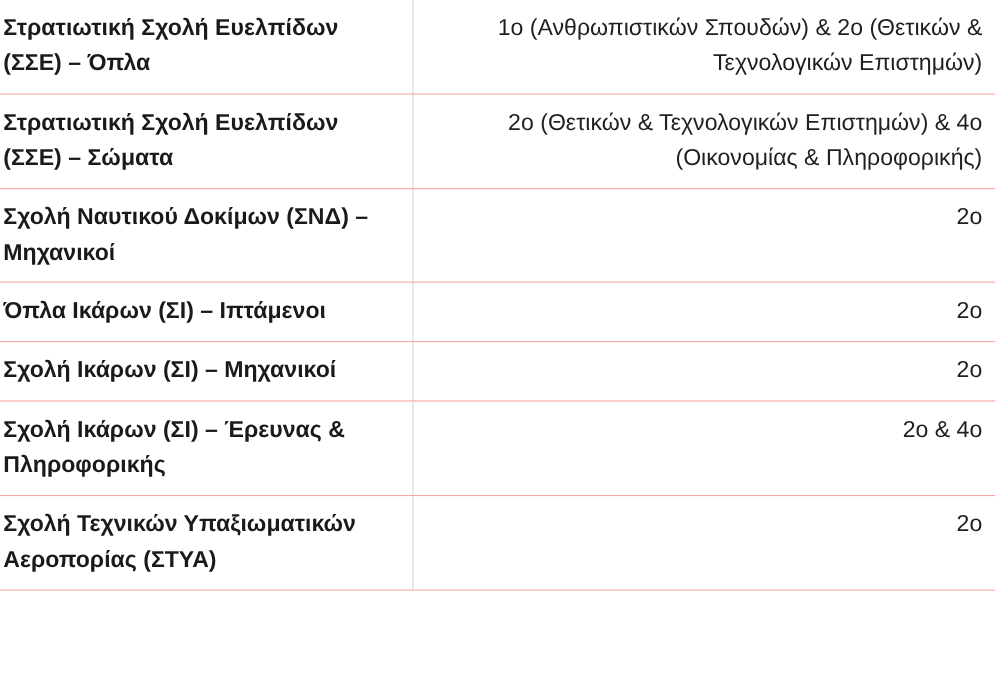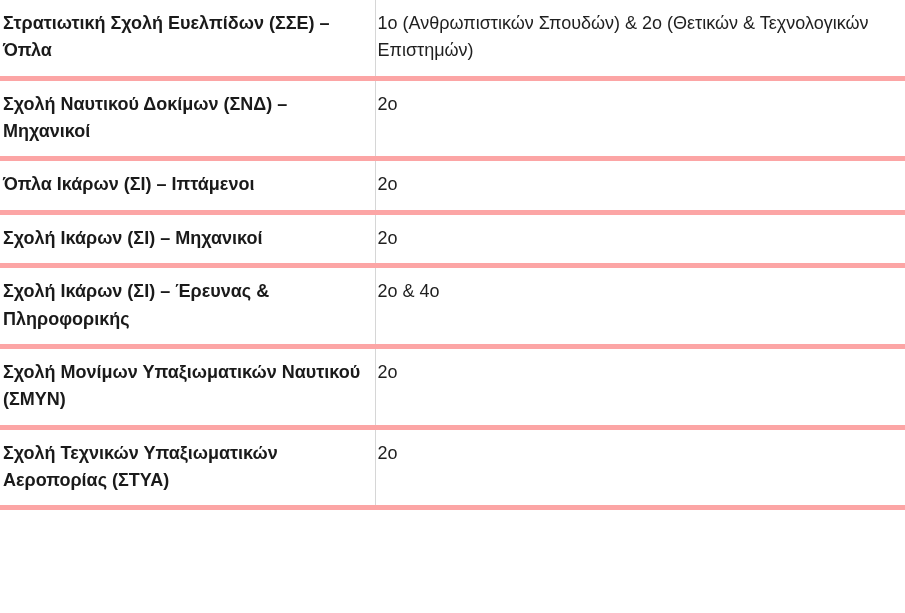--- a/index.html
+++ b/index.html
@@ -17,73 +17,74 @@
   table.schools-table {
     border-collapse: collapse;
     width: 905px;
     table-layout: fixed;
   }
   table.schools-table col.c1 { width: 375px; }
   table.schools-table col.c2 { width: 530px; }
 
   table.schools-table td {
     border-top: 1px solid #d6d6d6;
-    border-bottom: 5px solid #fca5a5;
+    border-bottom: 1px solid #fca5a5;
     padding: 10px 12px 11px 4px;
-    font-size: 18px;
+    font-size: 21px;
     line-height: 1.52;
     vertical-align: top;
     background: #ffffff;
   }
   table.schools-table td.col-school {
     font-weight: bold;
     border-right: 1px solid #d6d6d6;
     padding-left: 3px;
     padding-right: 14px;
   }
   table.schools-table td.col-fields {
     font-weight: normal;
     padding-left: 2px;
     color: #1f1f1f;
+    text-align: right;
   }
   table.schools-table tr:first-child td {
     border-top: none;
   }
 </style>
 </head>
 <body>
 
 <table class="schools-table">
   <colgroup>
     <col class="c1">
     <col class="c2">
   </colgroup>
   <tbody>
     <tr>
       <td class="col-school">Στρατιωτική Σχολή Ευελπίδων (ΣΣΕ) – Όπλα</td>
       <td class="col-fields">1ο (Ανθρωπιστικών Σπουδών) &amp; 2ο (Θετικών &amp; Τεχνολογικών Επιστημών)</td>
     </tr>
     <tr>
+      <td class="col-school">Στρατιωτική Σχολή Ευελπίδων (ΣΣΕ) – Σώματα</td>
+      <td class="col-fields">2ο (Θετικών &amp; Τεχνολογικών Επιστημών) &amp; 4ο (Οικονομίας &amp; Πληροφορικής)</td>
+    </tr>
+    <tr>
       <td class="col-school">Σχολή Ναυτικού Δοκίμων (ΣΝΔ) – Μηχανικοί</td>
       <td class="col-fields">2ο</td>
     </tr>
     <tr>
       <td class="col-school">Όπλα Ικάρων (ΣΙ) – Ιπτάμενοι</td>
       <td class="col-fields">2ο</td>
     </tr>
     <tr>
       <td class="col-school">Σχολή Ικάρων (ΣΙ) – Μηχανικοί</td>
       <td class="col-fields">2ο</td>
     </tr>
     <tr>
       <td class="col-school">Σχολή Ικάρων (ΣΙ) – Έρευνας &amp; Πληροφορικής</td>
       <td class="col-fields">2ο &amp; 4ο</td>
     </tr>
     <tr>
-      <td class="col-school">Σχολή Μονίμων Υπαξιωματικών Ναυτικού (ΣΜΥΝ)</td>
-      <td class="col-fields">2ο</td>
-    </tr>
-    <tr>
       <td class="col-school">Σχολή Τεχνικών Υπαξιωματικών Αεροπορίας (ΣΤΥΑ)</td>
       <td class="col-fields">2ο</td>
     </tr>
   </tbody>
 </table>
 
 </body></html>

